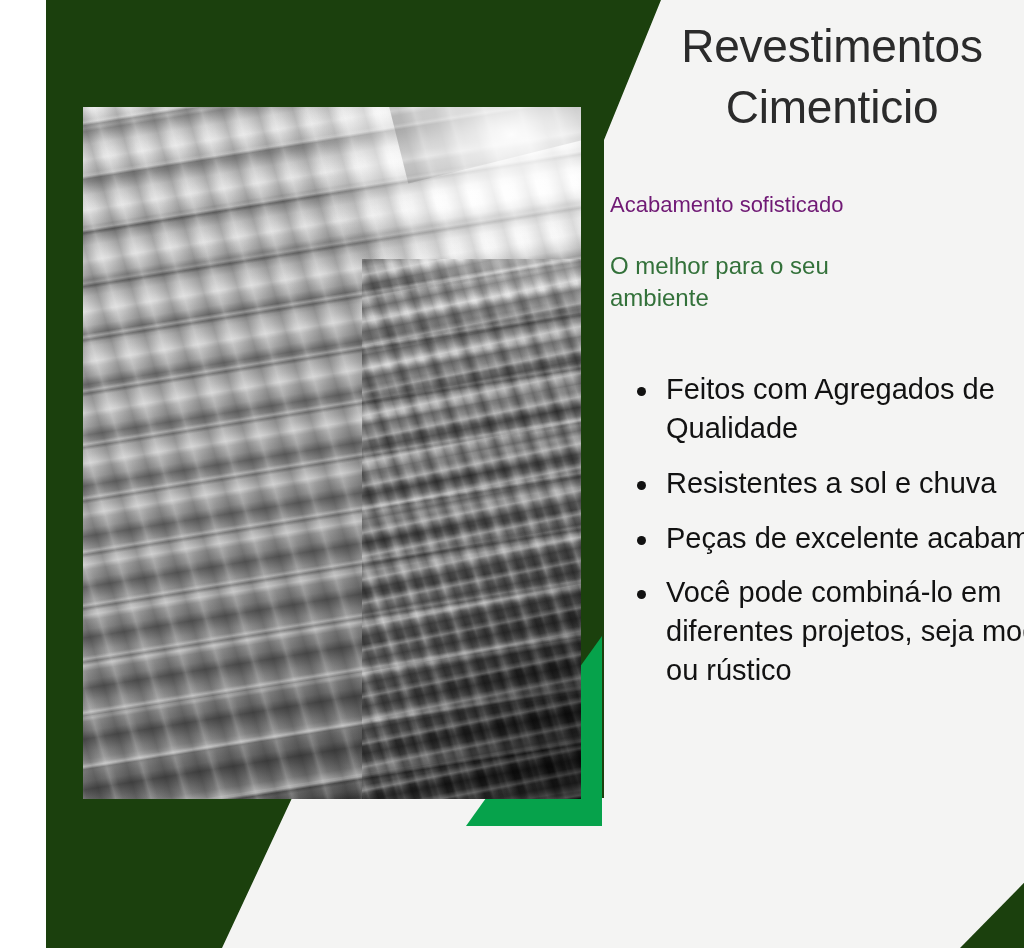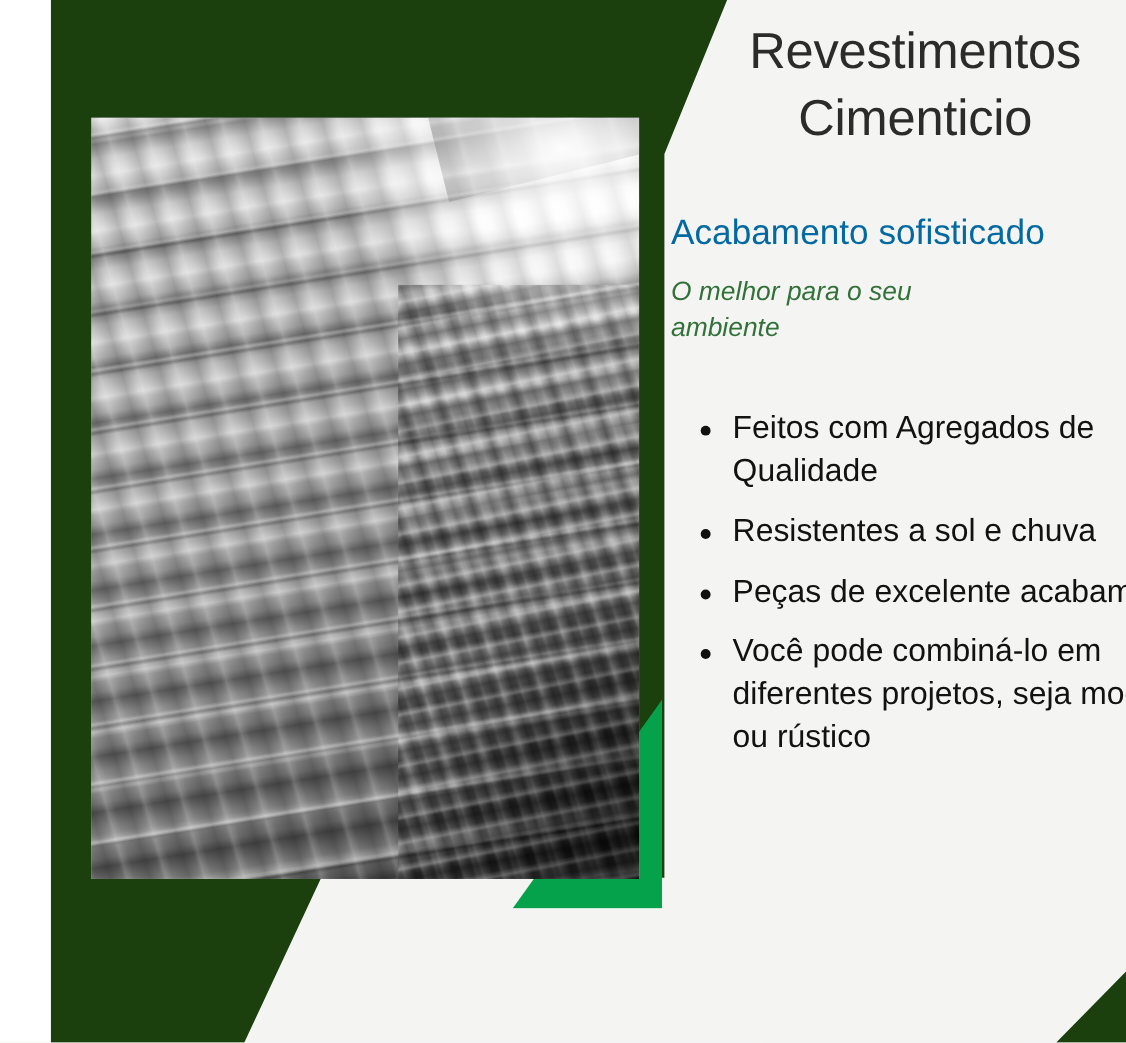--- a/index.html
+++ b/index.html
@@ -205,37 +205,36 @@
     letter-spacing: -0.2px;
     color: #2b2b2b;
   }
 
   #subtitle {
     position: absolute;
     left: 4px;
     top: 192px;
     margin: 0;
     font-weight: 400;
-    font-size: 32px;
+    font-size: 22px;
     line-height: 1.2;
-    color: #0369a1;
+    color: #701a75;
     white-space: nowrap;
   }
 
   #tagline {
     position: absolute;
     left: 4px;
     top: 250px;
     width: 300px;
     margin: 0;
     font-weight: 400;
     font-size: 24px;
     line-height: 1.32;
     color: #33713a;
-    font-style: italic;
   }
 
   #features {
     position: absolute;
     left: 12px;
     top: 370px;
     width: 452px;
     margin: 0;
     padding: 0 0 0 48px;
     list-style: none;

